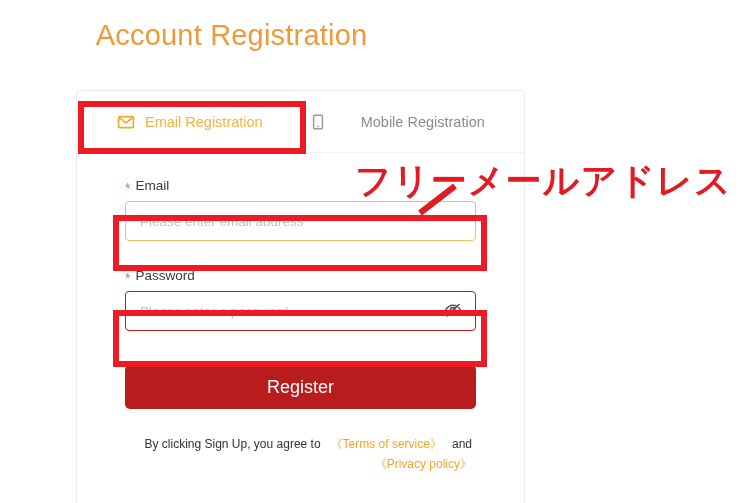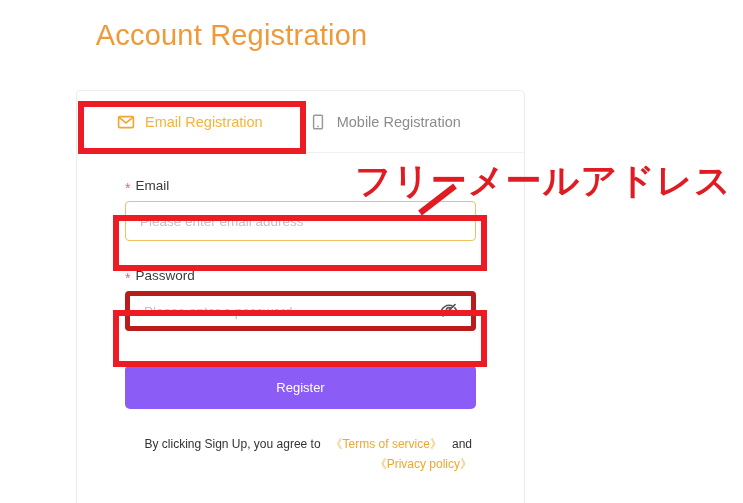--- a/index.html
+++ b/index.html
@@ -62,21 +62,21 @@
   }
   .tab {
     display: flex;
     align-items: center;
     height: 62px;
     cursor: pointer;
     position: relative;
     box-sizing: border-box;
   }
   .tab-email { padding-left: 16px; padding-right: 34px; }
-  .tab-mobile { padding-left: 12px; }
+  .tab-mobile { padding-left: 12px; gap: 24px; }
   .tab-icon {
     width: 18px;
     height: 18px;
     margin-right: 10px;
     display: inline-flex;
     align-items: center;
     justify-content: center;
     flex: 0 0 auto;
   }
   .tab-label {
@@ -120,21 +120,21 @@
   .input-wrap {
     position: relative;
     height: 40px;
     border-radius: 4px;
     box-sizing: border-box;
     background: #fff;
     display: flex;
     align-items: flex-end;
   }
   .input-wrap.focused { border: 1px solid #f0c060; }
-  .input-wrap.normal  { border: 5px solid #b91c1c; }
+  .input-wrap.normal  { border: 1px solid #b91c1c; }
   .text-input {
     border: 0;
     outline: 0;
     background: transparent;
     width: 100%;
     height: 100%;
     padding: 0 14px;
     box-sizing: border-box;
     font-family: "Liberation Sans", sans-serif;
     font-size: 13.5px;
@@ -156,26 +156,26 @@
     border: 0;
     padding: 0;
   }
   .gap-pw { height: 28px; }
 
   
   .register-btn {
     margin-top: 34px;
     width: 100%;
     height: 44px;
-    background: #8b5cf6;
+    background: #b91c1c;
     border: 0;
     border-radius: 5px;
     color: #ffffff;
     font-family: "Liberation Sans", sans-serif;
-    font-size: 13px;
+    font-size: 18px;
     cursor: pointer;
     display: block;
   }
 
   
   .terms {
     margin-top: 26px;
     text-align: right;
     font-size: 12px;
     color: #333333;

